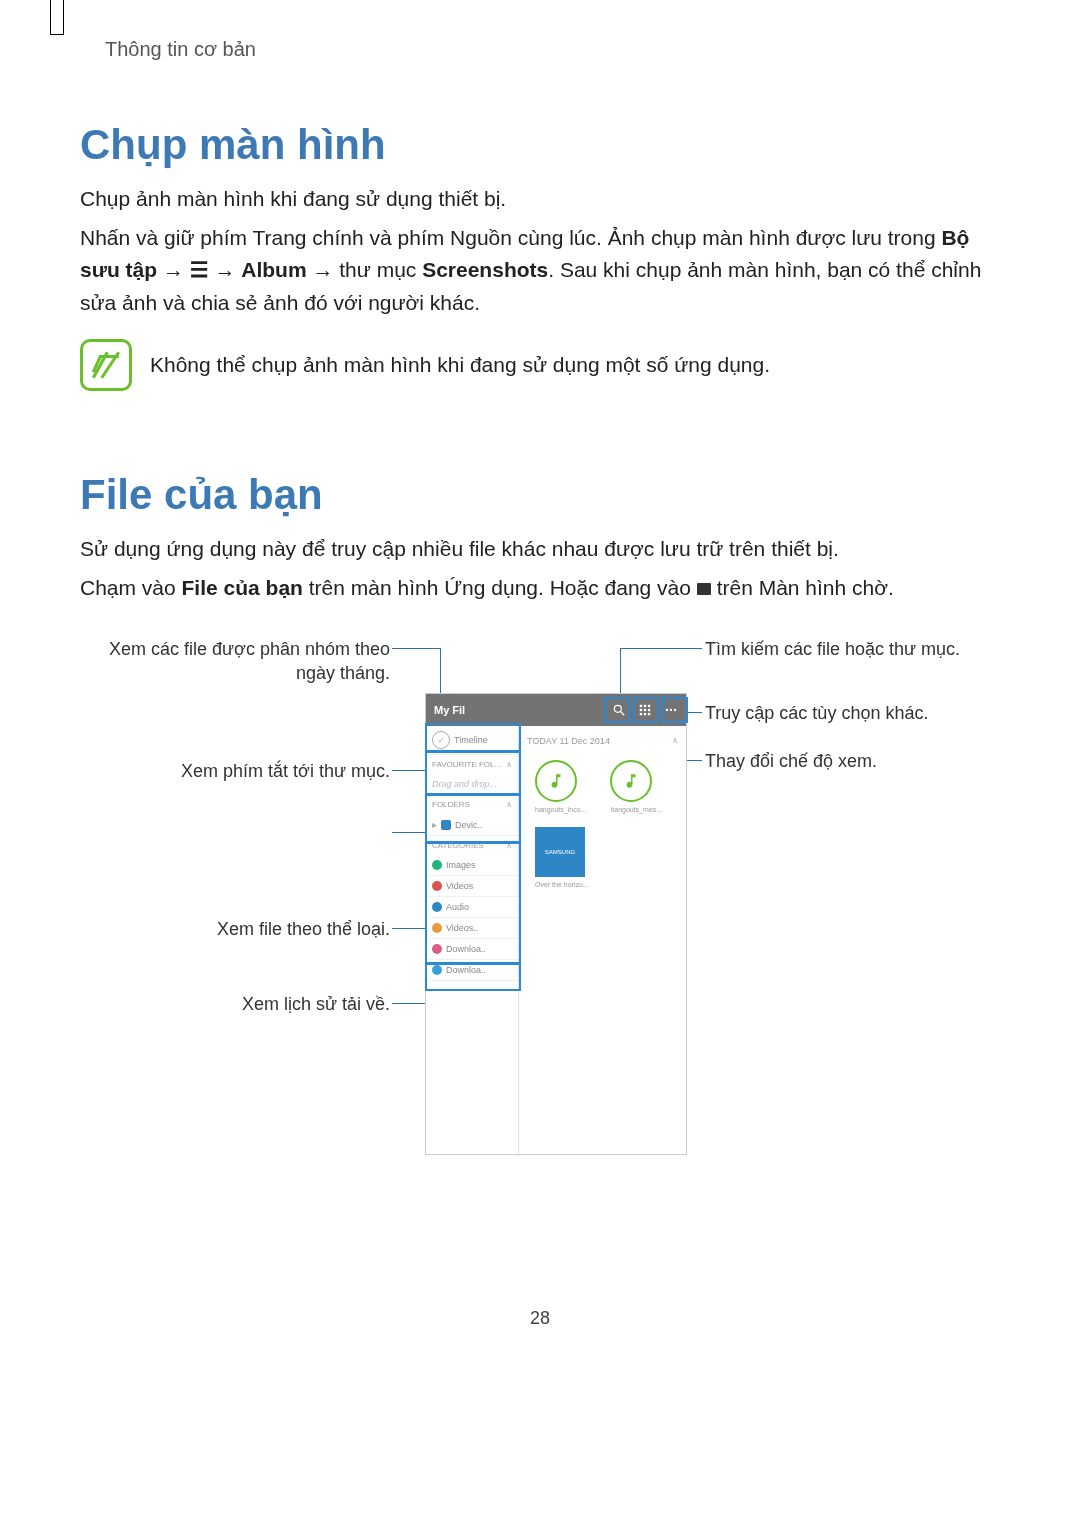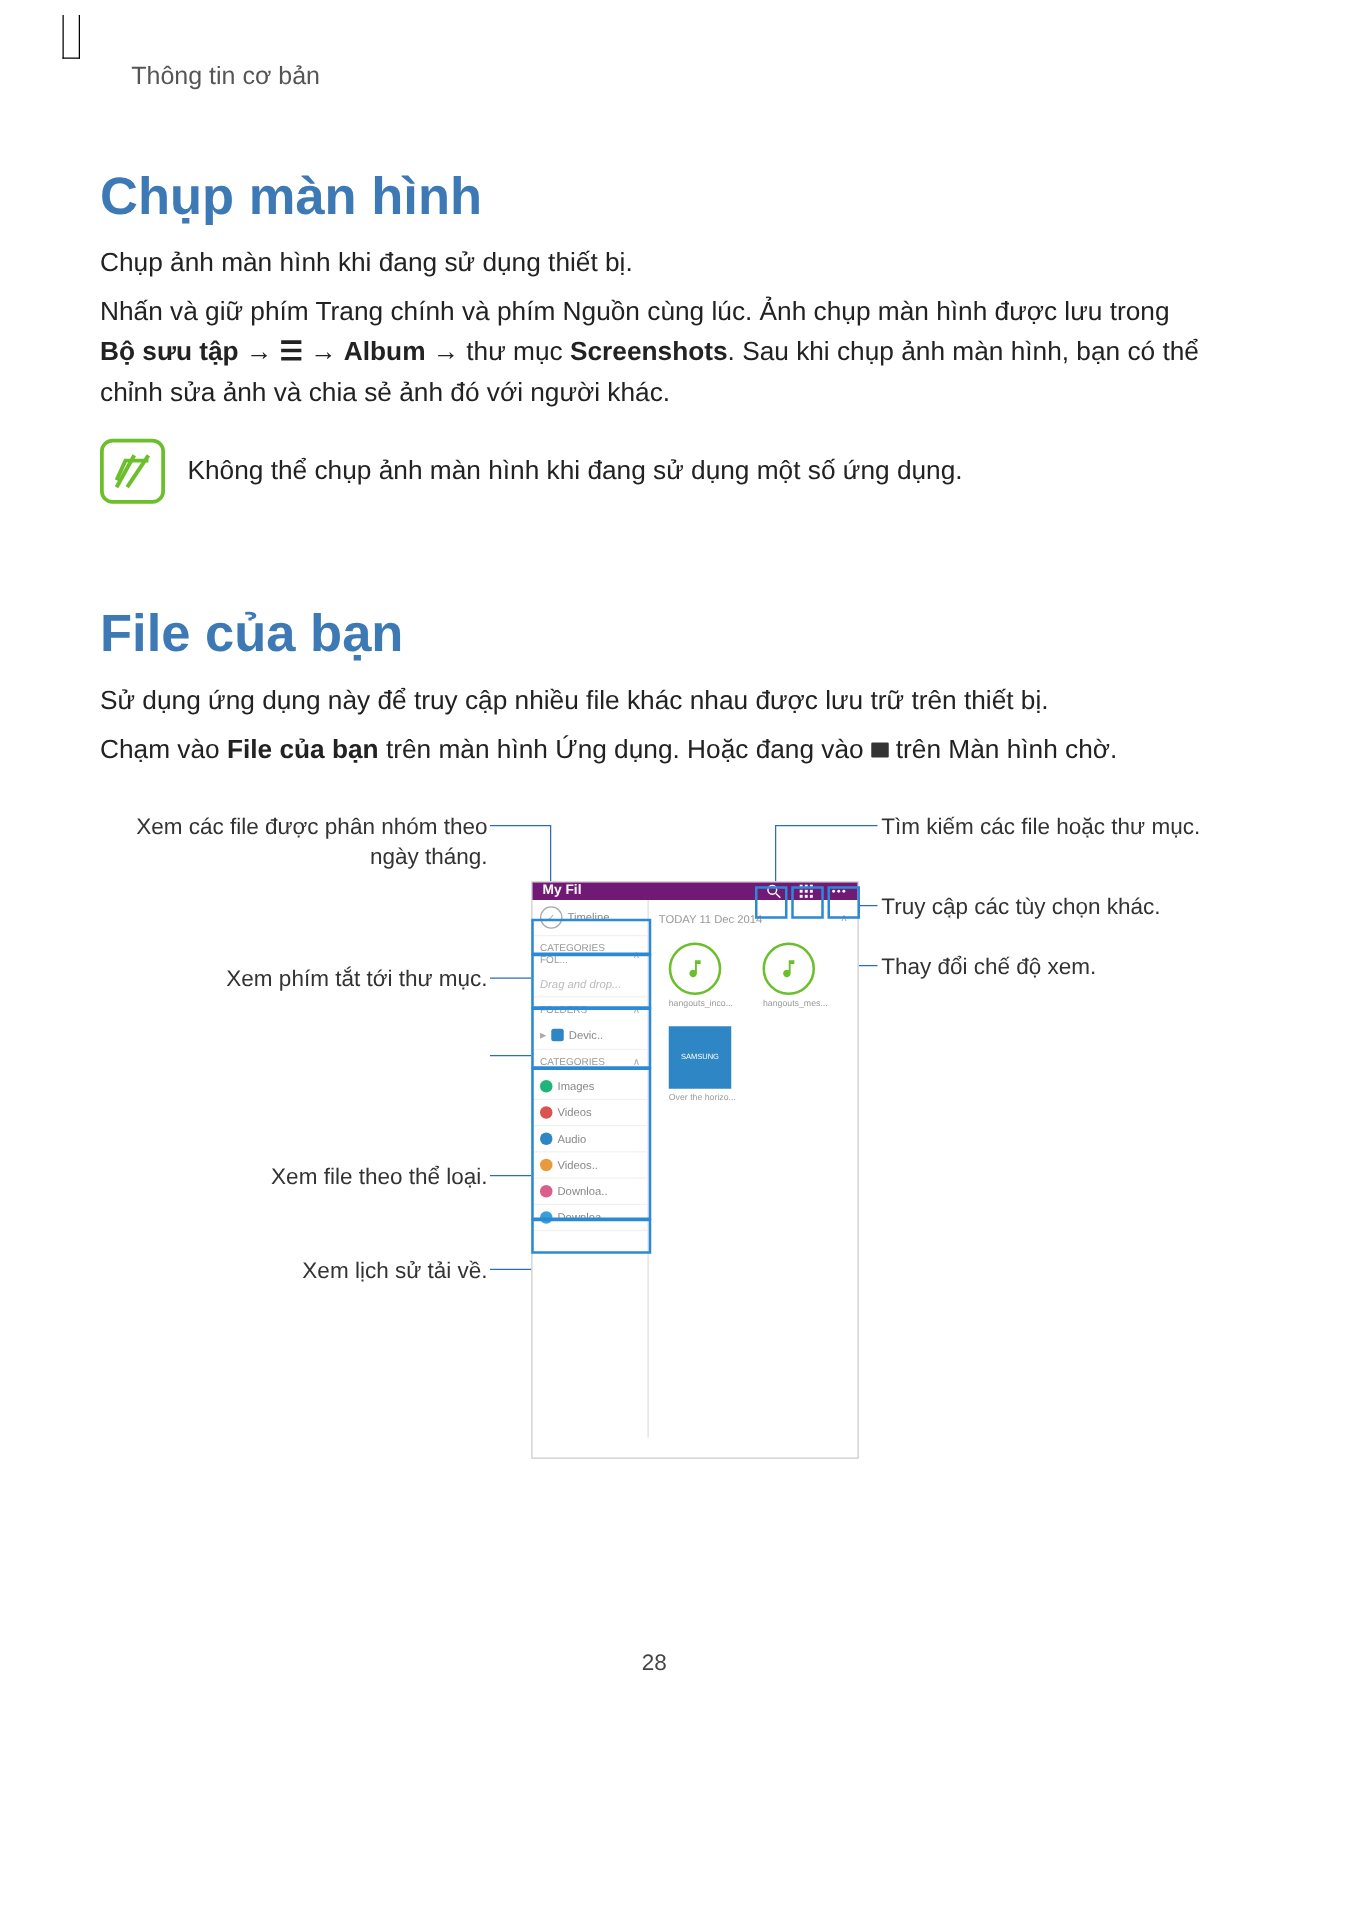--- a/index.html
+++ b/index.html
@@ -4,23 +4,22 @@
 <style>
   body {
     margin: 0;
     padding: 0;
     background: #fff;
     font-family: Arial, Helvetica, sans-serif;
     color: #333;
     width: 1080px;
   }
   .page {
-    padding: 30px 113px 30px 80px;
+    padding: 30px 80px 30px 80px;
     position: relative;
-    margin-top: 12px;
   }
   .header-border {
     position: absolute;
     top: 0;
     left: 50px;
     width: 12px;
     height: 34px;
     border: 1px solid #000;
     border-top: none;
   }
@@ -81,24 +80,25 @@
     left: 345px;
     top: 65px;
     width: 260px;
     height: 460px;
     border: 1px solid #ccc;
     background: #fff;
     font-size: 10px;
     color: #888;
   }
   .titlebar {
-    height: 14px;
-    background: #701a75;
+    height: 32px;
+    background: #737373;
     color: #fff;
     display: flex;
+    align-items: center;
     padding: 0 8px;
     justify-content: space-between;
   }
   .titlebar-left { font-weight: bold; font-size: 11px; }
   .titlebar-icons { display: flex; gap: 12px; align-items: center; }
   .ti-icon { width: 14px; height: 14px; color:#fff; }
   .content-row { display: flex; height: calc(100% - 30px); }
   .sidebar { width: 92px; border-right: 1px solid #e0e0e0; }
   .main { flex: 1; padding: 6px 8px; }
   .sb-item { padding: 5px 6px; border-bottom: 1px solid #f1f1f1; display:flex; align-items:center; gap:4px; }
@@ -204,21 +204,21 @@
       </div>
       <div class="content-row">
         <div class="sidebar">
           <div class="sb-item">
             <span class="ic-clock">
                 <span style="font-size:8px;color:#aaa">✓</span>
               </span>
             <span class="sb-label">Timeline</span>
           </div>
           <div class="sb-head">
-              <span>CATEGORIES FOL...</span>
+              <span>FAVOURITE FOL...</span>
               <span class="chev">∧</span>
             </div>
           <div class="sb-item">
               <span class="sb-label" style="color:#bbb;font-style:italic">Drag and drop...</span>
             </div>
           <div class="sb-head">
               <span>FOLDERS</span>
               <span class="chev">∧</span>
             </div>
           <div class="sb-item">

